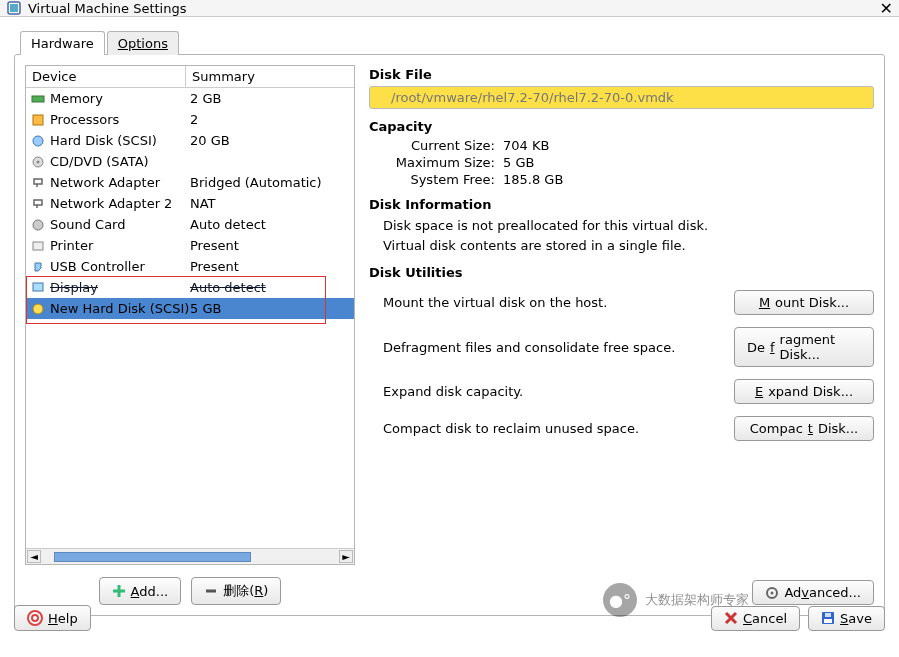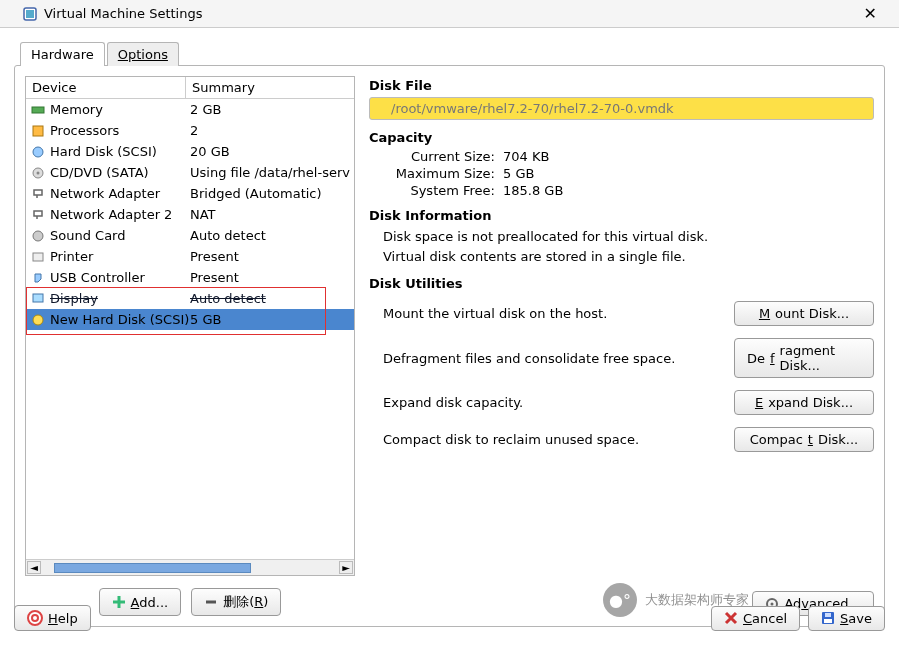--- a/index.html
+++ b/index.html
@@ -1,17 +1,17 @@
 <!DOCTYPE html>
 <html><head>
 <meta charset="utf-8">
 <style>
 * { box-sizing: border-box; margin: 0; padding: 0; font-family: "DejaVu Sans", Arial, sans-serif; font-size: 13px; }
 body { background: #fff; width: 899px; height: 657px; position: relative; overflow: hidden; }
-.titlebar { height: 28px; border-bottom: 1px solid #ccc; display: flex; align-items: center; padding: 0 22px; background: #f5f5f5; }
+.titlebar { height: 17px; border-bottom: 1px solid #ccc; display: flex; align-items: center; padding: 0 6px; background: #f5f5f5; }
 .titlebar .t-icon { width: 16px; height: 16px; margin-right: 6px; }
 .titlebar .close { margin-left: auto; font-size: 16px; cursor: pointer; }
 .dialog-body { padding: 10px 14px; }
 .tabs { display: flex; align-items: flex-end; height: 28px; margin-left: 6px; }
 .tab { padding: 4px 10px; border: 1px solid #b5b5b5; background: #eee; border-bottom: none; border-radius: 3px 3px 0 0; cursor: pointer; margin-right: 2px; }
 .tab.active { background: #fff; font-weight: normal; }
 .tab.inactive span { text-decoration: underline; }
 .frame { border: 1px solid #b5b5b5; border-radius: 3px; padding: 10px; display: flex; gap: 14px; height: 562px; margin-top: -1px; }
 .left-col { width: 330px; display: flex; flex-direction: column; }
 .device-table { flex: 1; border: 1px solid #b5b5b5; display: flex; flex-direction: column; overflow: hidden; }
@@ -109,21 +109,20 @@
               <span class="sum">20 GB</span>
             </div>
             <div class="row">
               <span class="ic">
                 <svg width="14" height="14">
                   <circle cx="7" cy="7" r="5" fill="#ddd" stroke="#888"></circle>
                   <circle cx="7" cy="7" r="1.5" fill="#888"></circle>
                 </svg>
               </span>
               <span class="dev">CD/DVD (SATA)</span>
-              <span class="sum">Using file /data/rhel-serv</span>
             </div>
             <div class="row">
               <span class="ic">
                 <svg width="14" height="14">
                   <path d="M3 3h8v5H3z M6 8v3" fill="none" stroke="#666" stroke-width="1.5"></path>
                 </svg>
               </span>
               <span class="dev">Network Adapter</span>
               <span class="sum">Bridged (Automatic)</span>
             </div>

